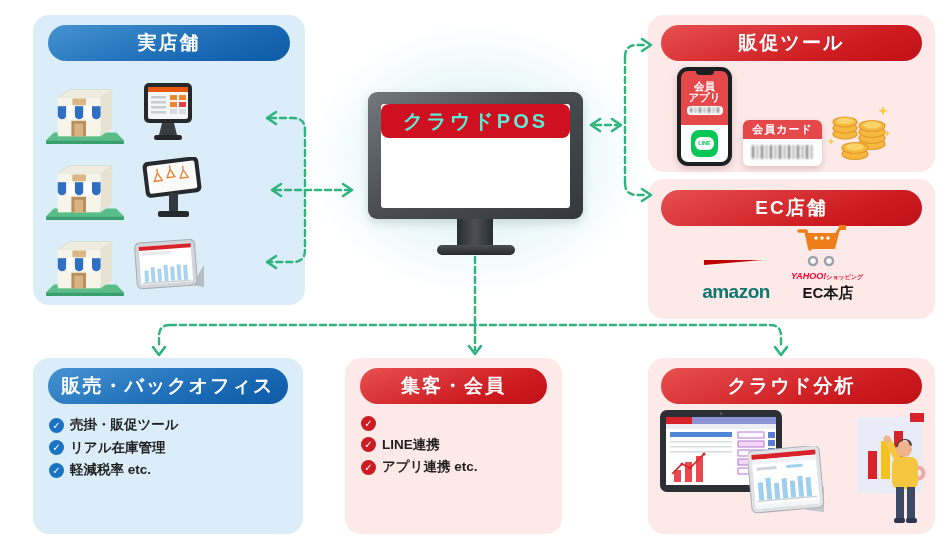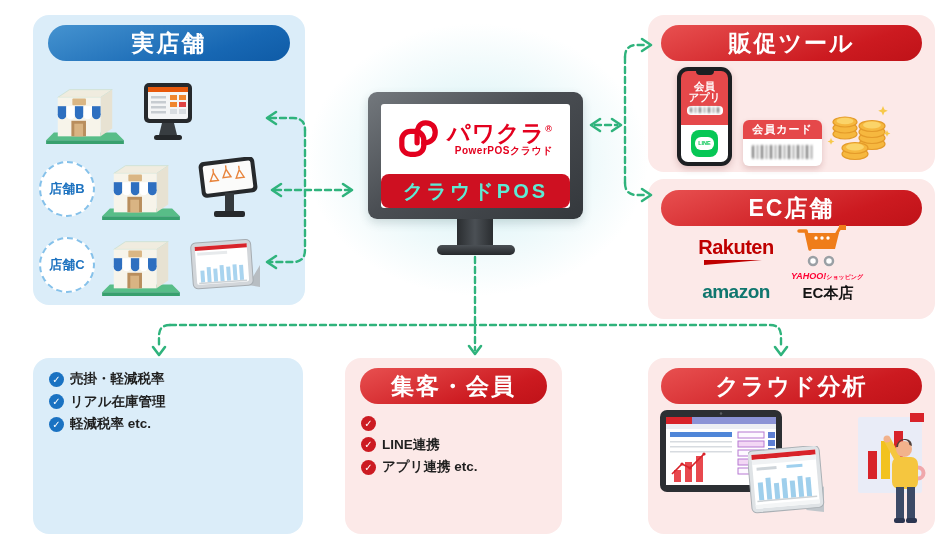--- a/index.html
+++ b/index.html
@@ -10,21 +10,21 @@
   .panel{position:absolute;border-radius:16px;}
   .panel.blue{background:#dbedf9;}
   .panel.pink{background:#fce9e8;}
   .box-stores{left:33px;top:15px;width:272px;height:290px;}
   .box-promo{left:648px;top:15px;width:287px;height:157px;}
   .box-ec{left:648px;top:179px;width:287px;height:140px;}
   .box-sales{left:33px;top:358px;width:270px;height:176px;}
   .box-customer{left:345px;top:358px;width:217px;height:176px;}
   .box-analytics{left:648px;top:358px;width:287px;height:176px;}
   .pill{height:36px;margin:10px 15px 0;border-radius:18px;display:flex;align-items:center;justify-content:center;
-        color:#fff;font-weight:700;font-size:23px;letter-spacing:2px;}
+        color:#fff;font-weight:700;font-size:19px;letter-spacing:2px;}
   .pill-blue{background:linear-gradient(160deg,#4593d0 0%,#1767b3 70%,#0f5ba6 100%);}
   .pill-red{background:linear-gradient(160deg,#e85050 0%,#cc1a20 70%,#bf1218 100%);}
   
   .store-row{position:absolute;left:6px;right:2px;height:76px;display:flex;align-items:center;}
   .store-circle{width:52px;height:52px;border-radius:50%;background:#fff;border:2px dashed #85c1ea;
                 display:flex;align-items:center;justify-content:center;color:#1e73c0;font-weight:700;font-size:13px;flex:0 0 auto;}
   .store-svg{margin-left:7px;flex:0 0 auto;}
   .pos-svg{margin-left:10px;flex:0 0 auto;}
   
   .glow{left:305px;top:22px;width:345px;height:275px;
@@ -145,43 +145,37 @@
         <rect x="36" y="21" width="7" height="5" fill="#f0862e"></rect>
           <rect x="45" y="21" width="7" height="5" fill="#e04343"></rect>
         <rect x="36" y="28" width="7" height="5" fill="#d9dde1"></rect>
           <rect x="45" y="28" width="7" height="5" fill="#d9dde1"></rect>
         <path d="M28,42 h12 l3,12 h-18 z" fill="#383d41"></path>
         <rect x="20" y="54" width="28" height="5" rx="2.5" fill="#24272a"></rect>
       </svg>
     </div>
 
     <div class="store-row" style="top:136px;">
-      <div class="store-circle">
-        <span>店舗B</span>
-      </div>
       <svg class="store-svg" width="78" height="70" viewBox="0 0 80 72">
           <use href="#store-sym"></use>
         </svg>
       <svg class="pos-svg" width="78" height="64" viewBox="0 0 78 64">
         <g transform="rotate(-7 39 20)">
           <rect x="10" y="2" width="56" height="36" rx="5" fill="#26292c"></rect>
           <rect x="14" y="6" width="48" height="28" rx="2" fill="#fbfbfa"></rect>
           <path d="M24,10 v4 M24,14 l-4,8 h8 z" stroke="#e8843c" stroke-width="1.4" fill="none"></path>
           <path d="M37,8 v4 M37,12 l-4,8 h8 z" stroke="#e8843c" stroke-width="1.4" fill="none"></path>
           <path d="M50,10 v4 M50,14 l-4,8 h8 z" stroke="#e8843c" stroke-width="1.4" fill="none"></path>
         </g>
         <rect x="35" y="36" width="9" height="18" fill="#34393d"></rect>
         <rect x="24" y="54" width="31" height="6" rx="2" fill="#26292c"></rect>
       </svg>
     </div>
 
     <div class="store-row" style="top:212px;">
-      <div class="store-circle">
-        <span>店舗C</span>
-      </div>
       <svg class="store-svg" width="78" height="70" viewBox="0 0 80 72">
           <use href="#store-sym"></use>
         </svg>
       <svg class="pos-svg" width="74" height="56" viewBox="0 0 74 56">
         <polygon points="58,48 70,28 70,50" fill="#b7bdc2"></polygon>
         <g transform="rotate(-4 34 28)">
           <rect x="2" y="4" width="60" height="46" rx="5" fill="#d2d6da" stroke="#a6acb1"></rect>
           <rect x="6" y="8" width="52" height="38" rx="2" fill="#ffffff"></rect>
           <rect x="6" y="8" width="52" height="4" fill="#d8232a"></rect>
           <rect x="8" y="14" width="30" height="3" fill="#e7eaec"></rect>
@@ -193,32 +187,20 @@
             <rect x="42.5" y="28" width="4" height="16" fill="#a9d4ef"></rect>
           <rect x="49" y="29" width="4" height="15" fill="#a9d4ef"></rect>
           <rect x="8" y="44" width="48" height="1.5" fill="#ccd2d6"></rect>
         </g>
       </svg>
     </div>
   </section>
 
   <div class="abs monitor">
     <div class="monitor-screen">
-      <div class="screen-top">
-        <div class="logo-row">
-          <svg width="42" height="42" viewBox="0 0 44 44">
-            <rect x="4" y="14" width="23" height="24" rx="9" fill="none" stroke="#e3001e" stroke-width="5.5"></rect>
-            <path d="M27,26 c8,0 12,-5 12,-11 c0,-6 -4,-10 -10,-10 c-7,0 -9,6 -9,12 v9" fill="none" stroke="#e3001e" stroke-width="5.5" stroke-linecap="round"></path>
-          </svg>
-          <div class="logo-texts">
-            <span class="logo-main"><span>パワクラ</span><sup>®</sup></span>
-            <span class="logo-sub">PowerPOSクラウド</span>
-          </div>
-        </div>
-      </div>
       <div class="screen-band">
         <span>クラウドPOS</span>
       </div>
     </div>
   </div>
   <div class="abs monitor-neck"></div>
   <div class="abs monitor-base"></div>
 
   <section class="panel pink box-promo">
     <div class="pill pill-red" style="margin:10px 13px 0;">
@@ -267,45 +249,47 @@
       <path d="M56 2 l1.4 3.4 3.4 1.4 -3.4 1.4 -1.4 3.4 -1.4 -3.4 -3.4 -1.4 3.4 -1.4 Z" fill="#f7c94b"></path>
       <path d="M60 26 l1 2.4 2.4 1 -2.4 1 -1 2.4 -1 -2.4 -2.4 -1 2.4 -1 Z" fill="#f7c94b"></path>
       <path d="M4 34 l1 2.4 2.4 1 -2.4 1 -1 2.4 -1 -2.4 -2.4 -1 2.4 -1 Z" fill="#f7c94b"></path>
     </svg>
   </section>
 
   <section class="panel pink box-ec">
     <div class="pill pill-red" style="margin:11px 13px 12px;">
       <span>EC店舗</span>
     </div>
-    <div class="abs rakuten">Rakuten</div>
     <div class="abs rakuten-swoosh"></div>
     <svg class="abs cart" width="50" height="44" viewBox="0 0 50 44">
       <path d="M3,6 h7 l4,18" stroke="#ef7d1a" stroke-width="3.5" fill="none" stroke-linecap="round" stroke-linejoin="round"></path>
       <path d="M11,8 h32 l-4,16 h-24 z" fill="#ef7d1a"></path>
       <circle cx="20" cy="13" r="1.7" fill="#fff"></circle>
         <circle cx="26" cy="13" r="1.7" fill="#fff"></circle>
         <circle cx="32" cy="13" r="1.7" fill="#fff"></circle>
       <path d="M41,8 l3,-5" stroke="#ef7d1a" stroke-width="3" fill="none" stroke-linecap="round"></path>
       <rect x="43" y="0" width="7" height="5" fill="#ef7d1a"></rect>
       <circle cx="17" cy="36" r="4" fill="#fff" stroke="#9aa0a5" stroke-width="2.5"></circle>
       <circle cx="33" cy="36" r="4" fill="#fff" stroke="#9aa0a5" stroke-width="2.5"></circle>
     </svg>
     <div class="abs yahoo">
       <span>YAHOO!</span><span class="sub">ショッピング</span>
     </div>
     <div class="abs amazon">amazon</div>
     <div class="abs ec-main">EC本店</div>
   </section>
 
   <section class="panel blue box-sales">
+    <div class="pill pill-blue">
+      <span>販売・バックオフィス</span>
+    </div>
     <ul class="feature-list">
       <li>
           <span class="check blue">✓</span>
-          <span>売掛・軽減税率</span>
+          <span>売掛・販促ツール</span>
         </li>
       <li>
           <span class="check blue">✓</span>
           <span>リアル在庫管理</span>
         </li>
       <li>
           <span class="check blue">✓</span>
           <span>軽減税率 etc.</span>
         </li>
     </ul>

